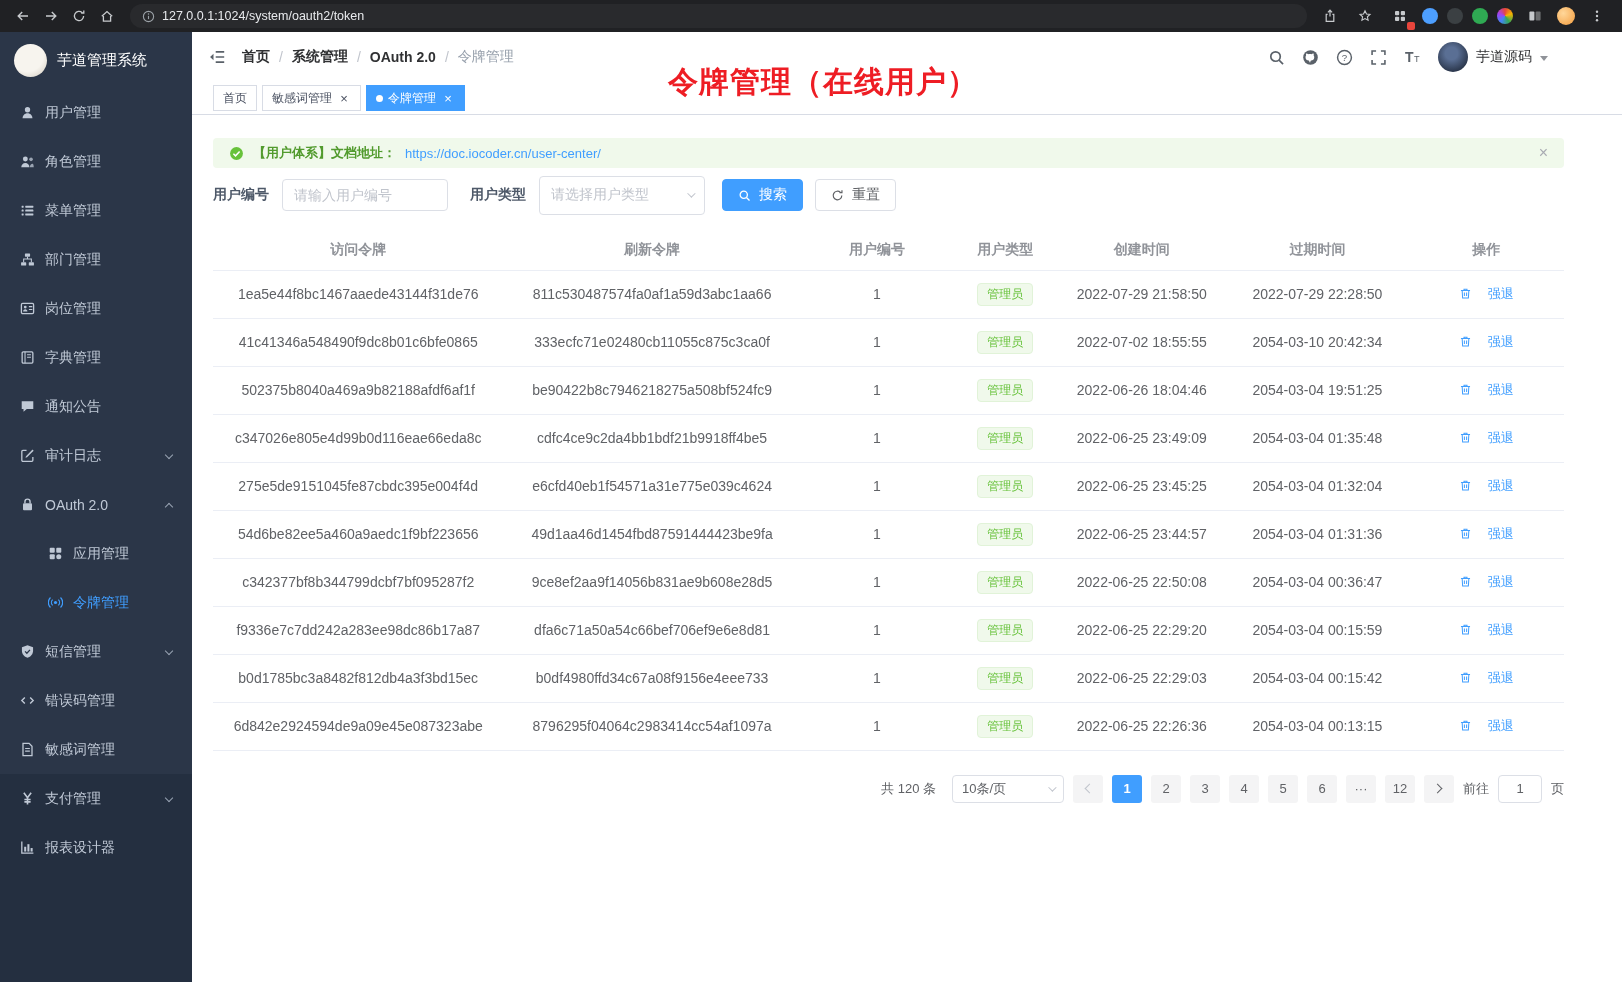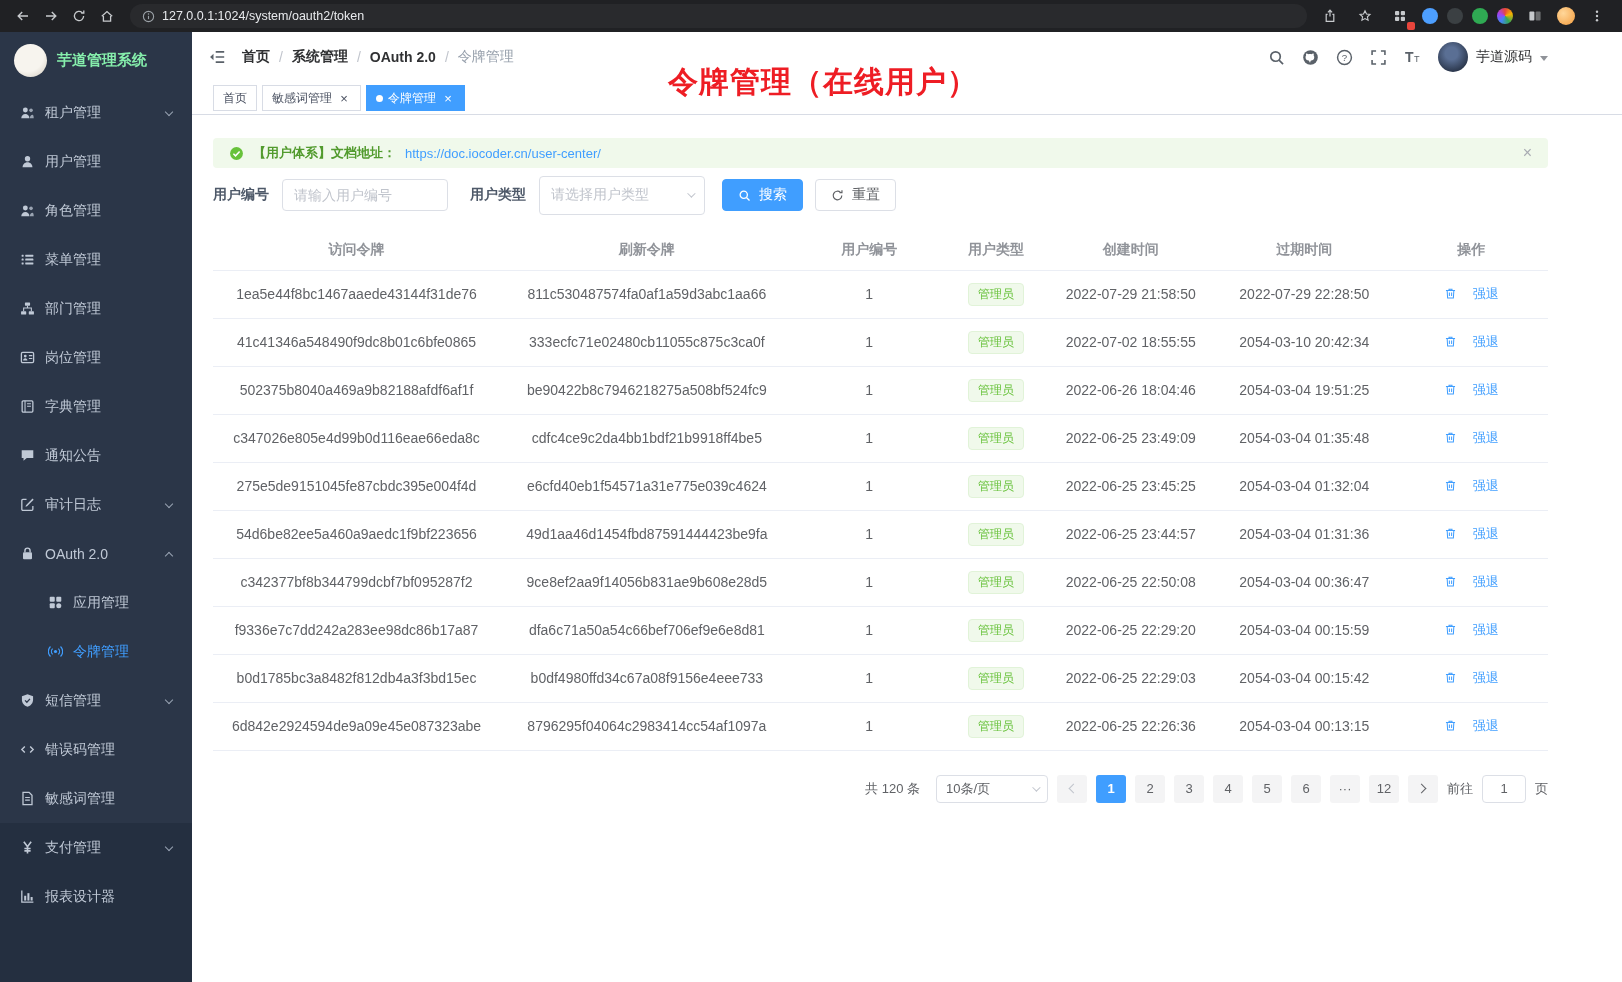--- a/index.html
+++ b/index.html
@@ -21,21 +21,21 @@
 .fdot.green{background:#2faa53}
 .fdot.rainbow{background:conic-gradient(#e8453c,#f5b400,#34a853,#4285f4,#a142f4,#e8453c)}
 .badge{position:absolute;right:-2px;bottom:-2px;width:8px;height:8px;background:#e8453c;border-radius:2px}
 .avatar-sm{width:18px;height:18px;border-radius:50%;background:radial-gradient(circle at 35% 35%,#ffd79a,#f39c3d);cursor:pointer}
 
 
 .shell{flex:1;display:flex;min-height:0}
 .sidebar{width:192px;background:#2b3648;display:flex;flex-direction:column;flex:0 0 auto}
 .logo{height:56px;display:flex;align-items:center;gap:10px;padding:0 14px}
 .logo-img{width:33px;height:33px;border-radius:50%;background:radial-gradient(circle at 40% 35%,#f7f4ee 55%,#cfc8bb)}
-.logo-title{color:#86efac;font-weight:bold;font-size:15px}
+.logo-title{color:#ffffff;font-weight:normal;font-size:15px}
 .menu{flex:0 0 auto}
 .s-item{height:49px;display:flex;align-items:center;gap:10px;padding-left:20px;color:#c0c9d6;font-size:14px;cursor:pointer;position:relative}
 .s-item.child{padding-left:48px}
 .s-item.active{color:var(--accent,#409eff)}
 .menu .s-item:nth-last-child(-n+2){background:#242f40}
 .side-fill{flex:1;background:#242f40}
 .mi{width:15px;height:15px;flex:0 0 auto}
 .chev{position:absolute;right:20px;top:21px;width:6px;height:6px;border-right:1.4px solid #99a3b3;border-bottom:1.4px solid #99a3b3;transform:rotate(45deg)}
 .chev.up{transform:rotate(-135deg);top:24px}
 
@@ -60,21 +60,21 @@
 
 
 .tabs{height:33px;border-bottom:1px solid #d8dce5;display:flex;align-items:center;gap:5px;padding-left:21px;background:#fff;flex:0 0 auto}
 .tab{height:26px;display:inline-flex;align-items:center;gap:5px;padding:0 9px;border:1px solid #d8dce5;font-size:12px;color:#495060;background:#fff;cursor:pointer}
 .tab.active{background:var(--accent,#409eff);border-color:var(--accent,#409eff);color:#fff}
 .tab-dot{width:7px;height:7px;background:#fff;border-radius:50%}
 .tab-x{font-size:13px;line-height:1;width:14px;height:14px;display:flex;align-items:center;justify-content:center;border-radius:50%}
 .tab-x::before{content:"×"}
 
 
-.content{flex:1;padding:23px 74px 0 21px;background:#fff;min-width:0}
+.content{flex:1;padding:23px 58px 0 21px;background:#fff;min-width:0}
 .alert{height:30px;background:#f0f9eb;border-radius:4px;display:flex;align-items:center;gap:9px;padding:0 16px;margin-bottom:11px}
 .alert .csvg{width:15px;height:15px}
 .alert-text{font-size:13px;color:#529b2e;font-weight:600}
 .alert-link{font-size:13px;color:var(--accent,#409eff);text-decoration:none;cursor:pointer}
 .alert-x{margin-left:auto;color:#a8abb2;cursor:pointer;font-size:16px;line-height:1}
 .alert-x::before{content:"×"}
 
 .filters{display:flex;align-items:center;height:32px;margin-top:6px}
 .flabel{font-size:14px;font-weight:700;color:#4e5969;margin-right:13px;white-space:nowrap}
 .finput{width:166px;height:32px;border:1px solid #dcdfe6;border-radius:4px;padding:0 11px;font-size:14px;color:#606266;margin-right:22px;outline:none;font-family:inherit}
@@ -328,27 +328,20 @@
 </div>
 
 <div class="shell">
   <aside class="sidebar">
     <div class="logo">
       <span class="logo-img"></span>
       <span class="logo-title">芋道管理系统</span>
     </div>
     <nav class="menu">
 
-        <div class="s-item">
-          <svg class="mi">
-            <use href="#i-users"></use>
-          </svg>
-          <span class="s-label">租户管理</span>
-          <span class="chev"></span>
-        </div>
 
         <div class="s-item">
           <svg class="mi">
             <use href="#i-user"></use>
           </svg>
           <span class="s-label">用户管理</span>
 
         </div>
 
         <div class="s-item">

